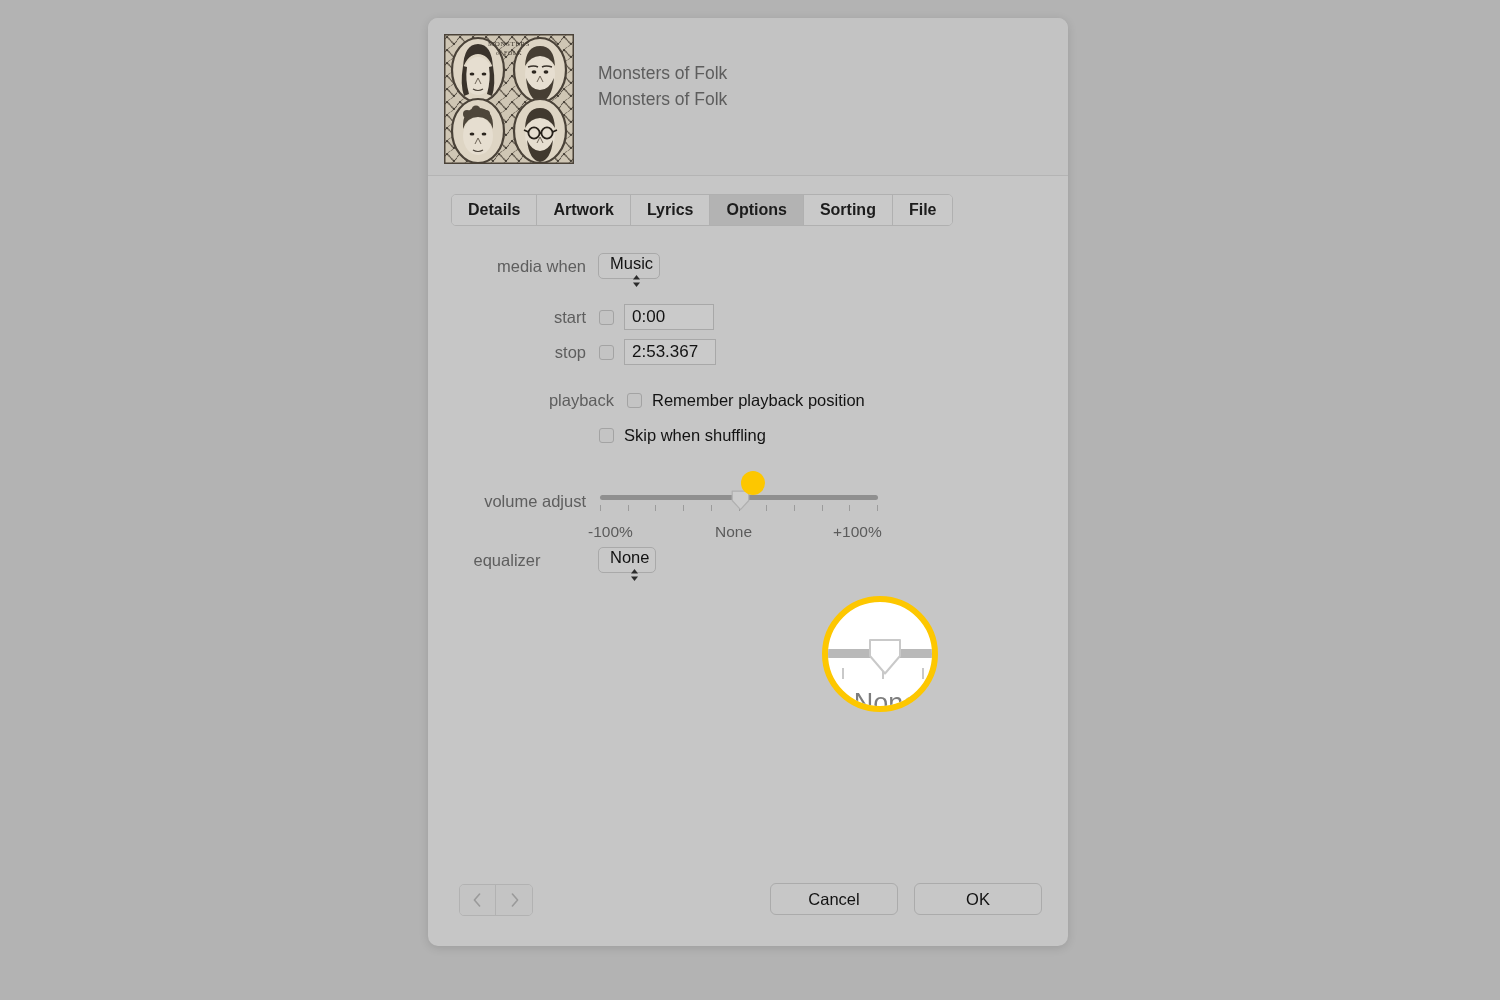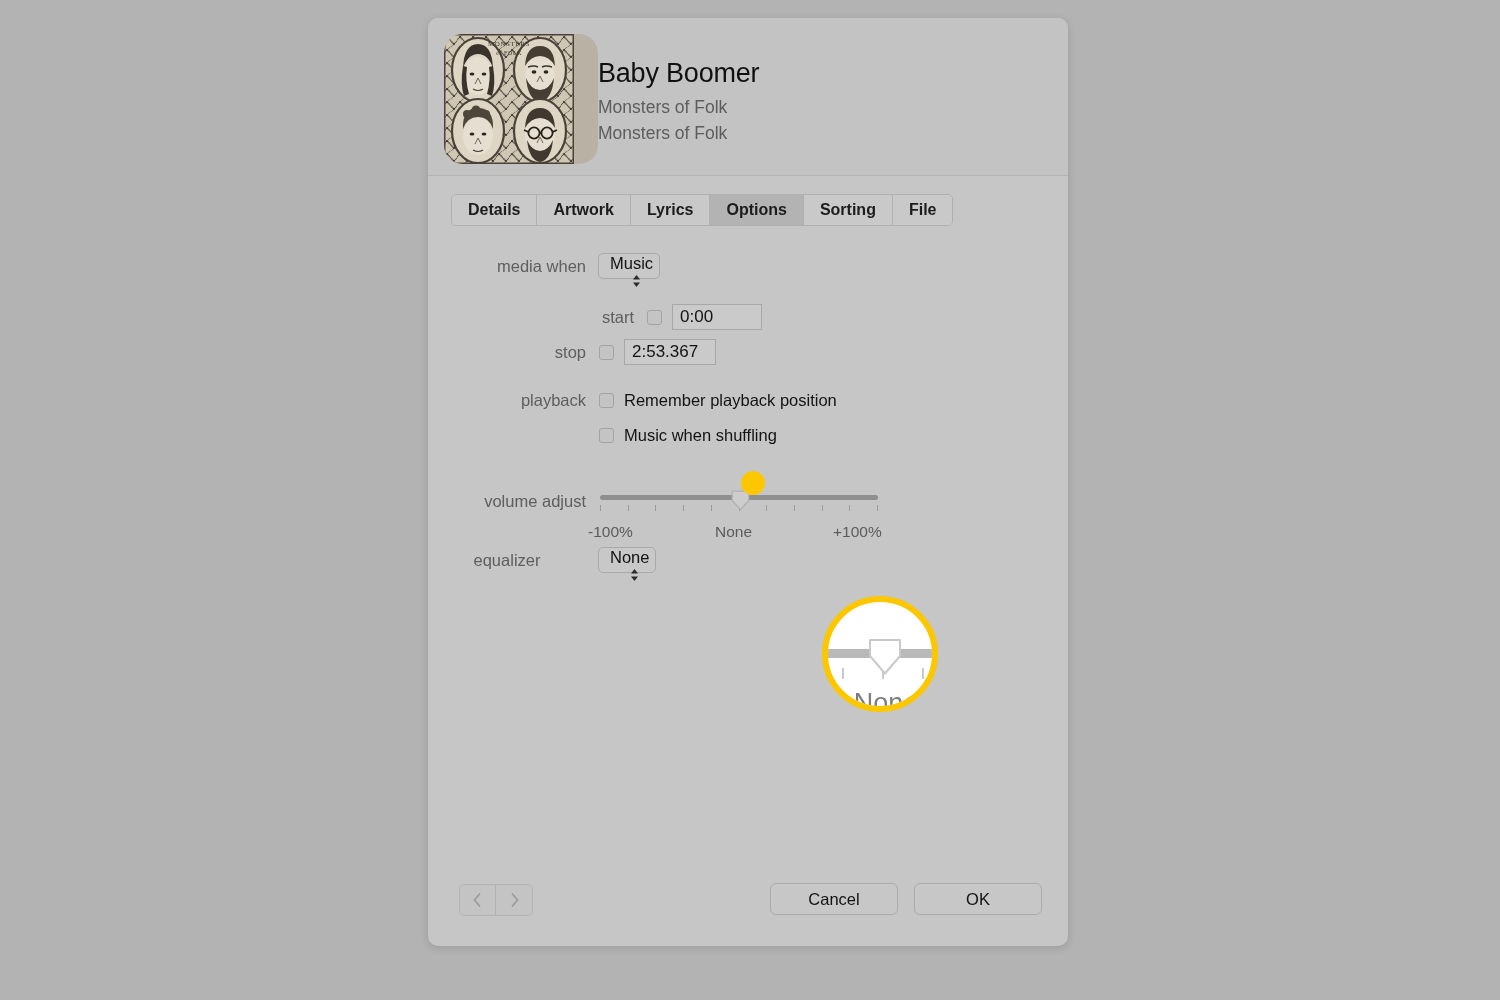--- a/index.html
+++ b/index.html
@@ -34,24 +34,23 @@
     position: absolute;
     left: 0; top: 0;
     width: 640px;
     height: 157px;
     background: #c3c3c3;
     border-bottom: 1px solid #b4b4b4;
   }
   #artwork {
     position: absolute;
     left: 16px; top: 16px;
-    width: 154px; height: 130px;
+    width: 130px; height: 130px;
     background: #b9b2a4;
     overflow: hidden;
-    border-radius: 19px;
   }
   #artwork svg { display: block; }
   #track-meta {
     position: absolute;
     left: 170px;
     top: 38px;
     width: 440px;
   }
   #track-title {
     font-size: 27px;
@@ -417,21 +416,20 @@
           <path d="M93,109 L96,103 L99,109" stroke="#6b6154" stroke-width="1" fill="none"></path>
         </g>
         <ellipse cx="96" cy="97" rx="26" ry="32" fill="none" stroke="#4a4238" stroke-width="2.2"></ellipse>
 
         <text x="65" y="12" text-anchor="middle" font-family="'Liberation Serif', serif" font-size="7" fill="#3b342c" letter-spacing="0.6">MONSTERS</text>
         <text x="65" y="21" text-anchor="middle" font-family="'Liberation Serif', serif" font-size="6" fill="#3b342c" letter-spacing="0.6">of FOLK</text>
       </svg>
     </div>
 
     <div id="track-meta">
-      <div id="track-title">Baby Boomer</div>
       <div id="track-artist">Monsters of Folk</div>
       <div id="track-album">Monsters of Folk</div>
     </div>
   </div>
 
   <div id="tabbar">
     <div class="tab">Details</div>
     <div class="tab">Artwork</div>
     <div class="tab">Lyrics</div>
     <div class="tab selected">Options</div>
@@ -446,41 +444,41 @@
       <span class="chevrons">
         <svg width="11" height="16" viewBox="0 0 11 16">
           <path d="M5.5,2 L9,6.4 L2,6.4 Z" fill="#2b2b2b"></path>
           <path d="M5.5,14 L9,9.6 L2,9.6 Z" fill="#2b2b2b"></path>
         </svg>
       </span>
     </div>
   </div>
 
   <div class="row" style="left:0; top:286px; width:480px;">
-    <div class="field-label" style="width:158px;padding-left:48px;">start</div>
+    <div class="field-label" style="width:158px;">start</div>
     <div class="checkbox" style="margin-left:13px;"></div>
     <div class="textfield" style="margin-left:10px; width:90px;">0:00</div>
   </div>
 
   <div class="row" style="left:0; top:321px; width:480px;">
     <div class="field-label" style="width:158px;">stop</div>
     <div class="checkbox" style="margin-left:13px;"></div>
     <div class="textfield" style="margin-left:10px; width:92px;">2:53.367</div>
   </div>
 
   <div class="row" style="left:0; top:373px; width:520px;">
-    <div class="field-label" style="width:158px;">playback</div>
+    <div class="field-label" style="width:158px;padding-left:28px;">playback</div>
     <div class="checkbox" style="margin-left:13px;"></div>
     <div class="checklabel" style="margin-left:10px;">Remember playback position</div>
   </div>
 
   <div class="row" style="left:0; top:408px; width:520px;">
     <div style="width:158px;"></div>
     <div class="checkbox" style="margin-left:13px;"></div>
-    <div class="checklabel" style="margin-left:10px;">Music when shuffling</div>
+    <div class="checklabel" style="margin-left:10px;">Skip when shuffling</div>
   </div>
 
   <div class="row" style="left:0; top:470px; width:480px; height:26px;">
     <div class="field-label" style="width:158px;">volume adjust</div>
   </div>
 
   <div id="slider-wrap">
     <div id="slider-track"></div>
     <div class="tickrow">
       <div class="tick" style="left:0px;"></div>

